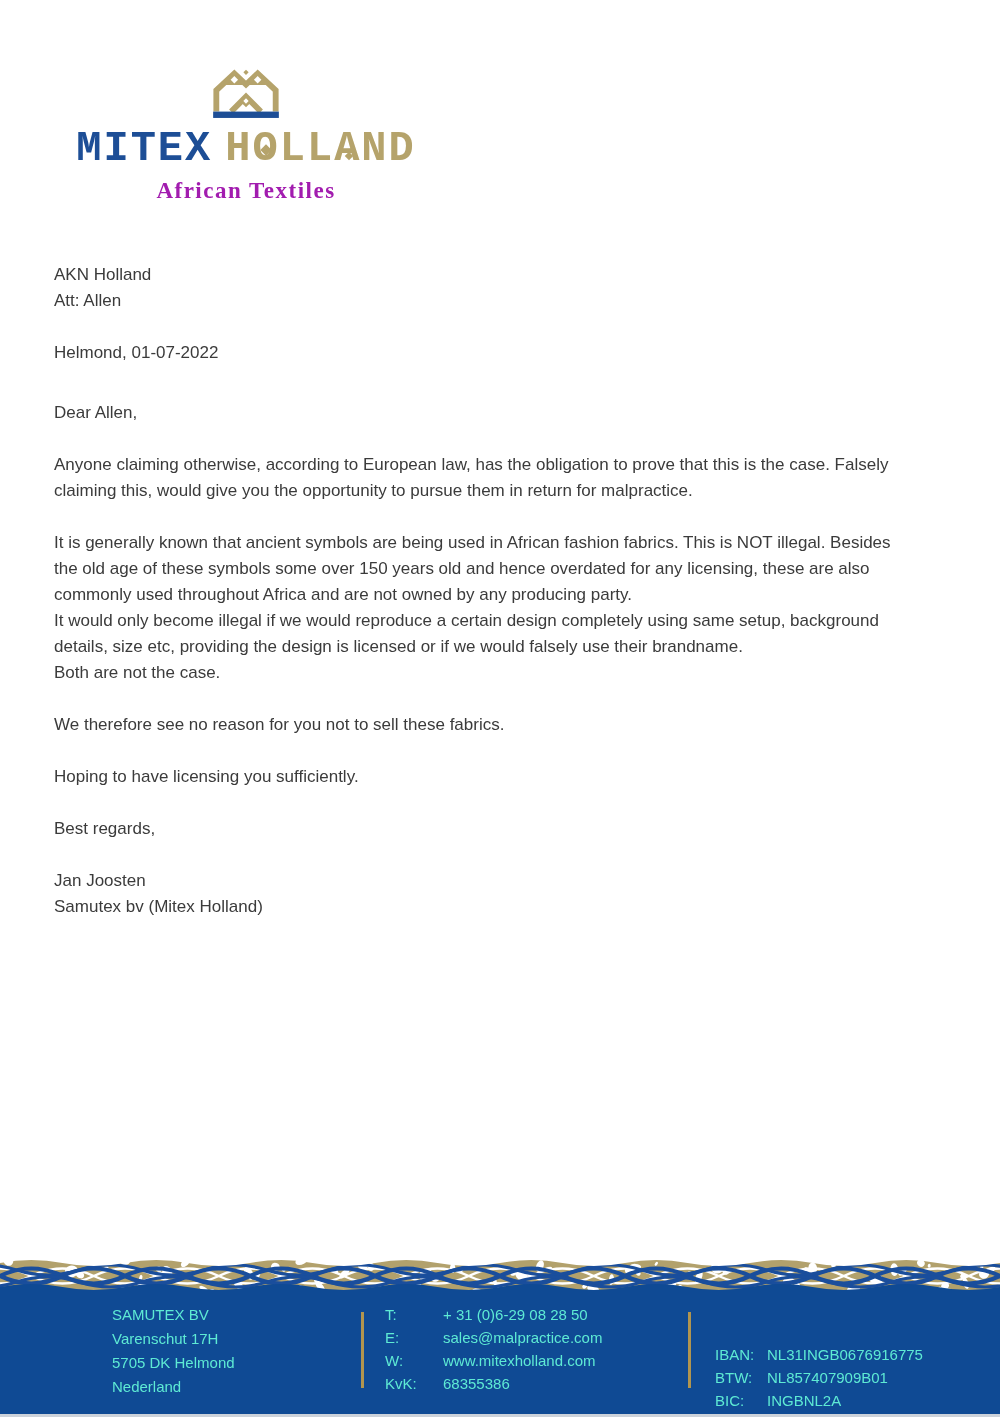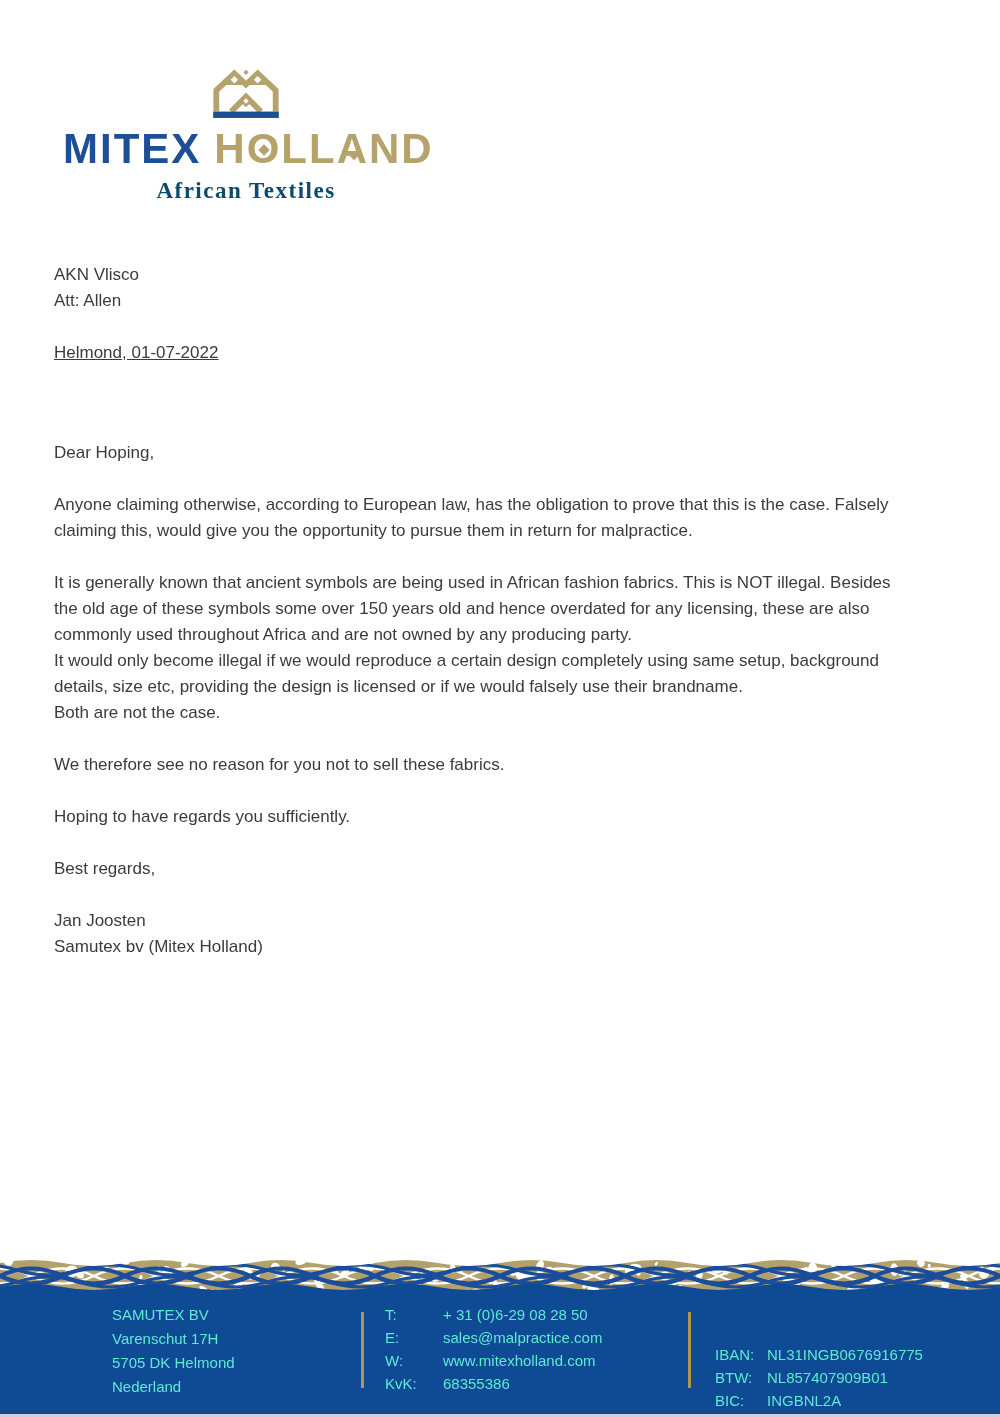--- a/index.html
+++ b/index.html
@@ -8,38 +8,38 @@
     width:1000px;height:1417px;
     background:#ffffff;
     font-family:"Liberation Sans",sans-serif;
     color:#3b3b3b;
     overflow:hidden;
   }
 
   
   .logo-block{position:absolute;top:66px;left:63px;width:366px;text-align:center;}
   .crown-svg{display:block;margin:0 auto 8px auto;}
-  .brand{font-family:Liberation Sans, sans-serif;font-weight:700;font-size:42px;line-height:1.05;letter-spacing:2px;white-space:nowrap;}
+  .brand{font-family:Liberation Mono, monospace;font-weight:700;font-size:42px;line-height:1.05;letter-spacing:2px;white-space:nowrap;}
   .brand .w1{color:#1d4e96;margin-right:13px;}
   .brand .w2{color:#b5a36b;}
   .glyph-wrap{position:relative;display:inline-block;}
   .glyph-wrap.o::after{
     content:"";position:absolute;left:50%;top:52%;width:8px;height:8px;background:#b5a36b;
     transform:translate(-50%,-50%) rotate(45deg);
   }
   .glyph-wrap.a::after{
     content:"";position:absolute;left:54%;top:66%;width:6px;height:6px;background:#b5a36b;
     transform:translate(-50%,-50%) rotate(45deg);
   }
-  .tagline{font-family:"Liberation Serif",serif;font-weight:700;font-size:23px;color:#0c4a6e;letter-spacing:1.5px;margin-top:7px;}
+  .tagline{font-family:"Liberation Serif",serif;font-weight:700;font-size:23px;color:#a21caf;letter-spacing:1.5px;margin-top:7px;}
 
   
   .letter{position:absolute;top:262px;left:54px;width:856px;font-size:17px;line-height:26px;}
   .letter p{margin:0 0 26px 0;white-space:pre-line;}
-  .letter p.dateline{margin-bottom:74px;text-decoration:underline;}
+  .letter p.dateline{margin-bottom:34px;}
   .letter p.signature{margin-bottom:2px;}
 
   
   .page-footer{position:absolute;left:0;right:0;bottom:0;}
   .band-svg{display:block;width:1000px;height:40px;}
   .footer-bar{position:relative;background:#0f4a94;height:118px;color:#5eead4;font-size:15px;}
   .col-company{position:absolute;left:112px;top:7px;line-height:24px;white-space:pre-line;}
   .v-divider{position:absolute;top:16px;width:3px;height:76px;background:#b1954f;}
   .v-divider.d1{left:361px;}
   .v-divider.d2{left:688px;}
@@ -70,30 +70,30 @@
       <polygon points="66,61 71,66 66,71 61,66" fill="#ffffff"></polygon>
       <rect x="4" y="86" width="124" height="12" fill="#1d4e96"></rect>
     </svg>
     <div class="brand">
       <span class="w1">MITEX</span><span class="w2"><span>H</span><span class="glyph-wrap o">O</span><span>LL</span><span class="glyph-wrap a">A</span><span>ND</span></span>
     </div>
     <div class="tagline">African Textiles</div>
   </header>
 
   <main class="letter">
-    <p>AKN Vlisco
+    <p>AKN Holland
 Att: Allen</p>
     <p class="dateline">Helmond, 01-07-2022</p>
-    <p>Dear Hoping,</p>
+    <p>Dear Allen,</p>
     <p>Anyone claiming otherwise, according to European law, has the obligation to prove that this is the case. Falsely claiming this, would give you the opportunity to pursue them in return for malpractice.</p>
     <p>It is generally known that ancient symbols are being used in African fashion fabrics. This is NOT illegal. Besides the old age of these symbols some over 150 years old and hence overdated for any licensing, these are also commonly used throughout Africa and are not owned by any producing party.
 It would only become illegal if we would reproduce a certain design completely using same setup, background details, size etc, providing the design is licensed or if we would falsely use their brandname.
 Both are not the case.</p>
     <p>We therefore see no reason for you not to sell these fabrics.</p>
-    <p>Hoping to have regards you sufficiently.</p>
+    <p>Hoping to have licensing you sufficiently.</p>
     <p>Best regards,</p>
     <p class="signature">Jan Joosten
 Samutex bv (Mitex Holland)</p>
   </main>
 
   <footer class="page-footer">
     <svg id="band-svg" class="band-svg" viewBox="0 0 1000 40" xmlns="http://www.w3.org/2000/svg" preserveAspectRatio="none">
       <rect width="1000" height="40" fill="#b2a16c"></rect>
     <ellipse cx="0.0" cy="2.0" rx="2.0" ry="0.9" fill="#ffffff" transform="rotate(0 0.0 2.0)"></ellipse>
         <ellipse cx="161.3" cy="19.7" rx="5.4" ry="3.3" fill="#ffffff" transform="rotate(47 161.3 19.7)"></ellipse>

